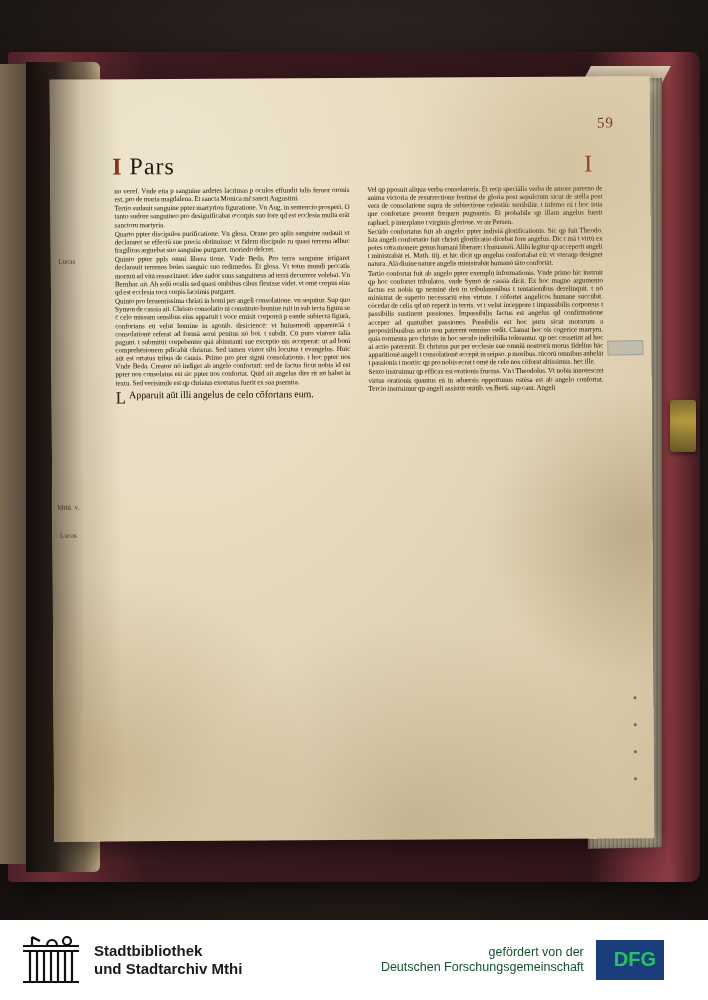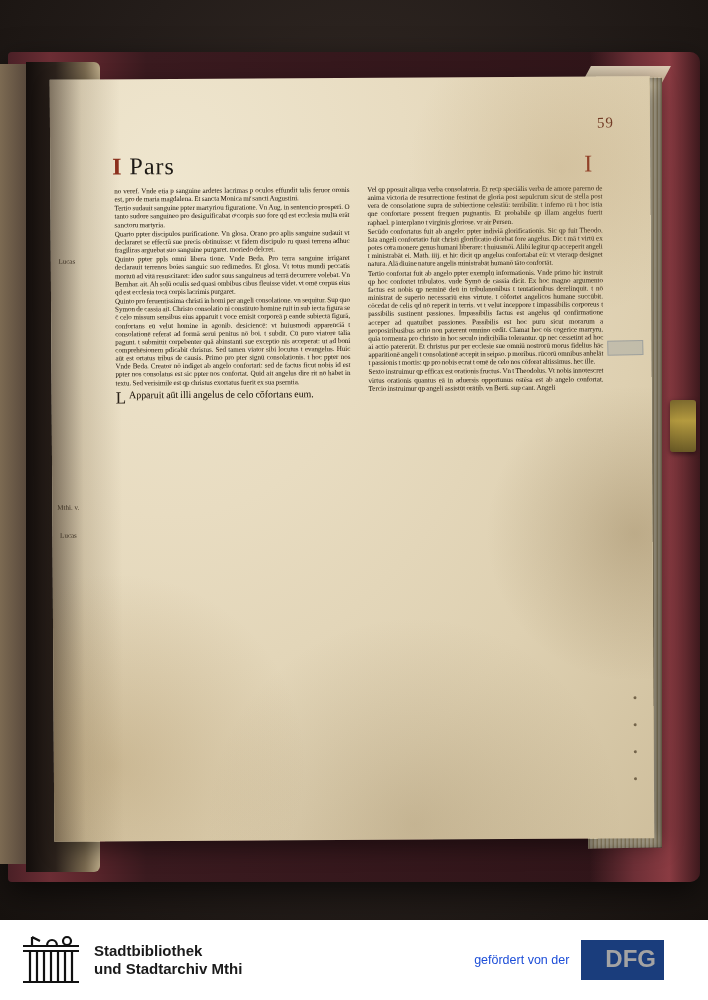--- a/index.html
+++ b/index.html
@@ -300,31 +300,31 @@
     margin-left: auto;
     display: flex;
     align-items: center;
     gap: 12px;
     margin-right: 16px;
   }
   .funder-text {
     font-family: "Liberation Sans", sans-serif;
     font-size: 12.5px;
     line-height: 15px;
-    color: #1d4ed8;
+    color: #14532d;
     text-align: right;
   }
   .dfg-logo {
     background: #1a3d7c;
-    color: #a3a3a3;
+    color: #22c55e;
     font-family: "Liberation Sans", sans-serif;
     font-weight: bold;
-    font-size: 24px;
+    font-size: 20px;
     letter-spacing: 0px;
-    padding: 4px 8px 6px 24px;
+    padding: 4px 8px 6px 18px;
     line-height: 30px;
   }
 </style>
 </head>
 <body>
 
 <div class="scan">
   <div class="backdrop"></div>
 
   <div class="cover">
@@ -405,16 +405,17 @@
   </div>
 
   <div class="lib-name">
     <div>Stadtbibliothek</div>
     <div>und Stadtarchiv Mthi</div>
   </div>
 
   <div class="funder">
     <div class="funder-text">
       <div>gefördert von der</div>
+      <div>Deutschen Forschungsgemeinschaft</div>
     </div>
     <div class="dfg-logo">DFG</div>
   </div>
 </div>
 
 </body></html>

